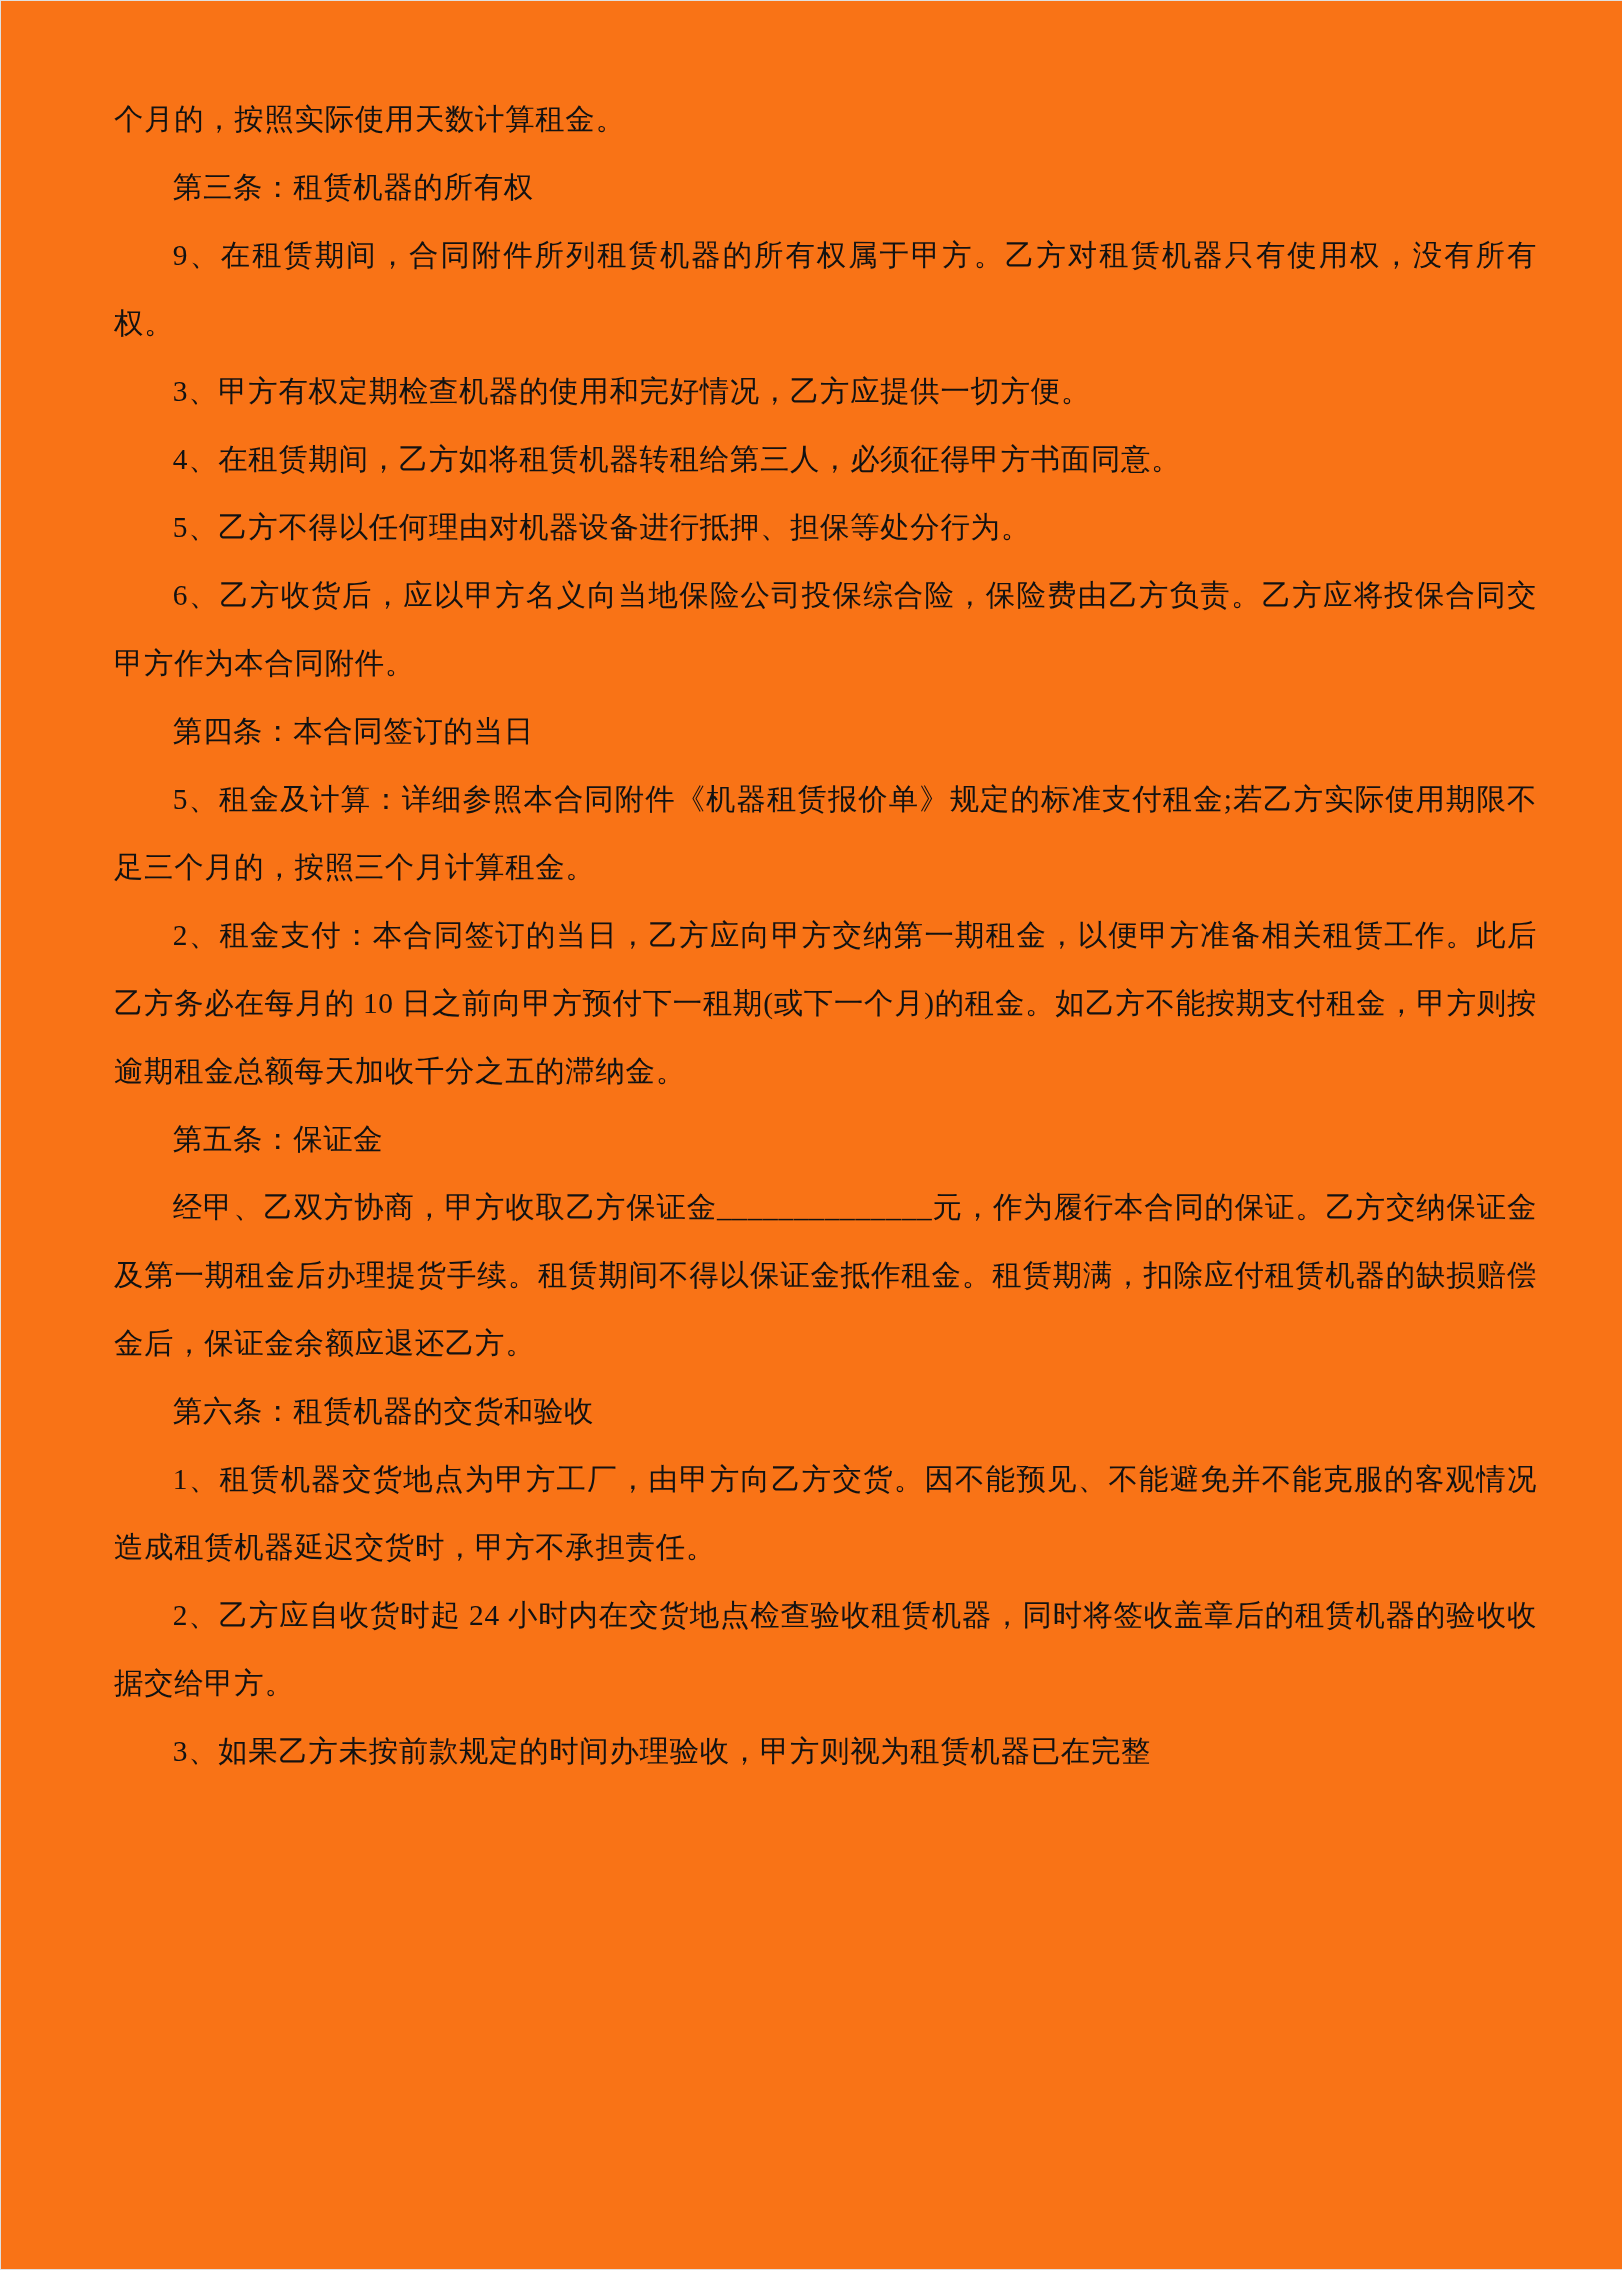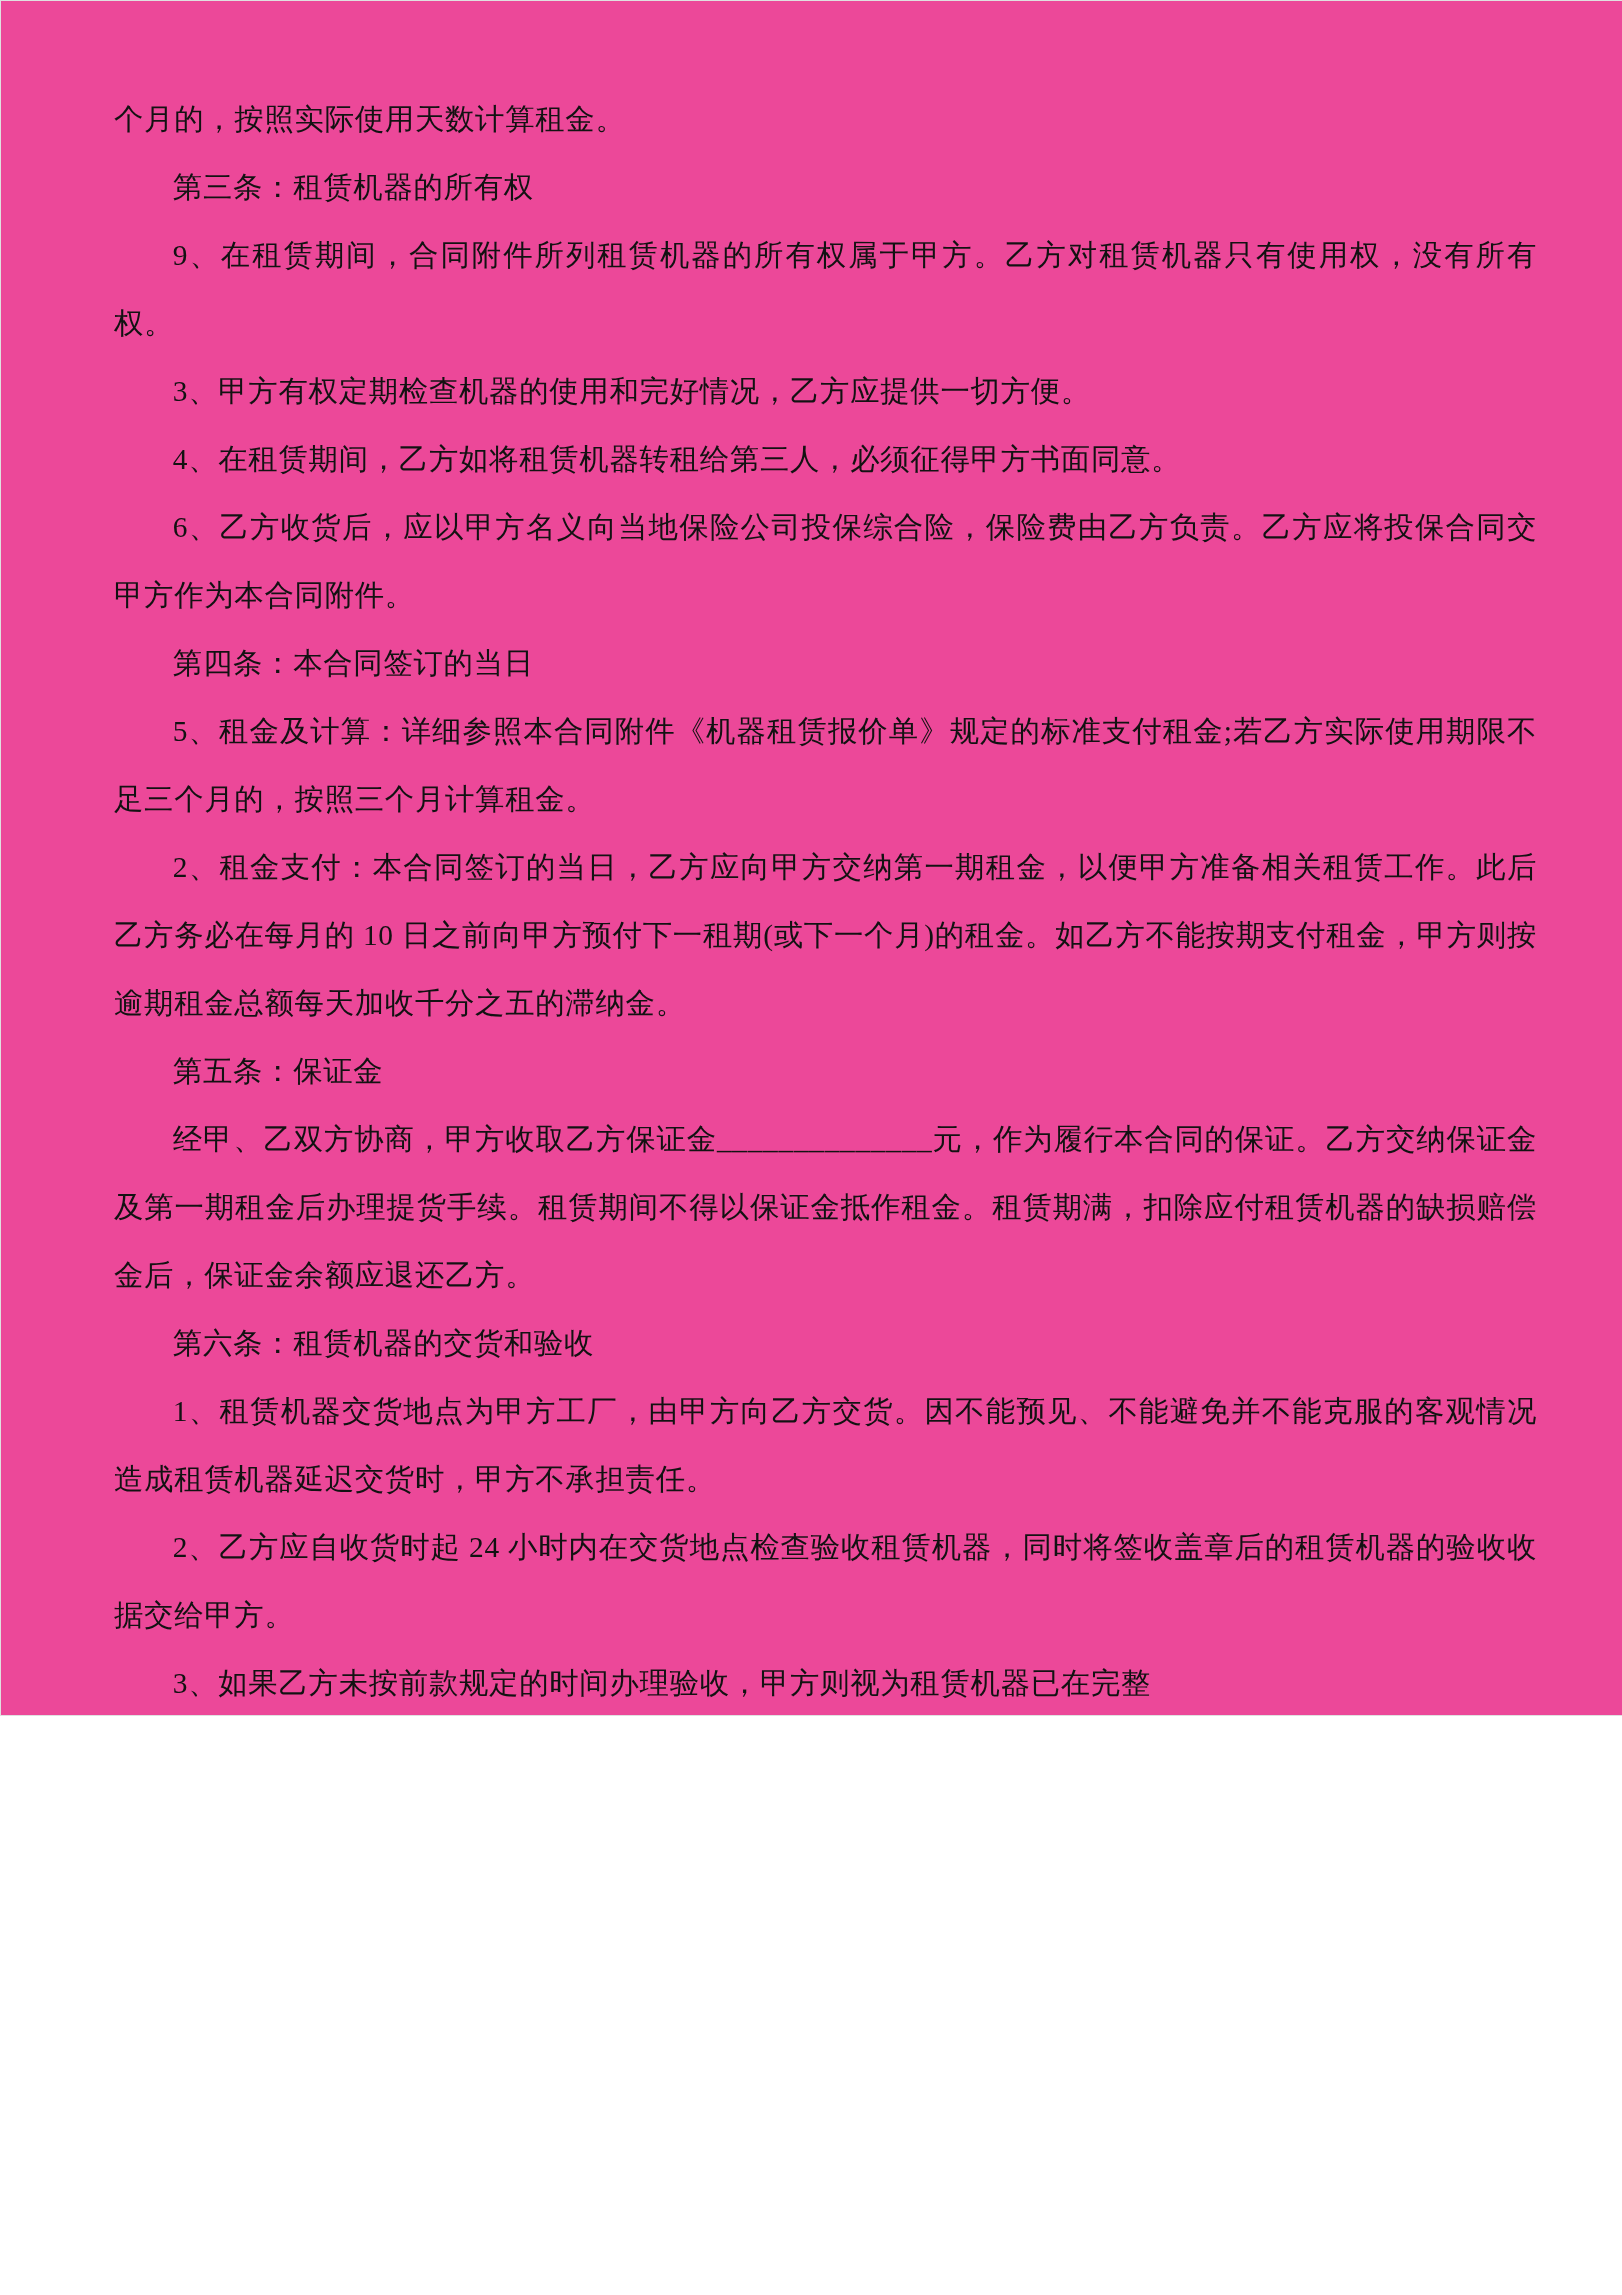--- a/index.html
+++ b/index.html
@@ -3,23 +3,23 @@
   <meta charset="utf-8">
   <style>
     html, body {
       margin: 0;
       padding: 0;
       background: #ffffff;
     }
     .page {
       position: relative;
       width: 1623px;
-      height: 1716px;
+      height: 2270px;
       box-sizing: border-box;
-      background: #ec4899;
+      background: #f97316;
       border: 0.7px solid #e0e0e0;
       padding: 84px 85px 79px 113px;
       font-family: "Liberation Serif", "DejaVu Serif", serif;
       color: #121212;
       overflow: hidden;
     }
     .doc-body {
       font-size: 29.4px;
       line-height: 68px;
       text-align: justify;
@@ -49,20 +49,21 @@
 
     <p class="section-heading">第三条：租赁机器的所有权</p>
 
     <p>9、在租赁期间，合同附件所列租赁机器的所有权属于甲方。乙方对租赁机器只有使用权，没有所有权。</p>
 
 
     <p>3、甲方有权定期检查机器的使用和完好情况，乙方应提供一切方便。</p>
 
     <p>4、在租赁期间，乙方如将租赁机器转租给第三人，必须征得甲方书面同意。</p>
 
+    <p>5、乙方不得以任何理由对机器设备进行抵押、担保等处分行为。</p>
 
     <p>6、乙方收货后，应以甲方名义向当地保险公司投保综合险，保险费由乙方负责。乙方应将投保合同交甲方作为本合同附件。</p>
 
     <p class="section-heading">第四条：本合同签订的当日</p>
 
     <p>5、租金及计算：详细参照本合同附件《机器租赁报价单》规定的标准支付租金;若乙方实际使用期限不足三个月的，按照三个月计算租金。</p>
 
     <p>2、租金支付：本合同签订的当日，乙方应向甲方交纳第一期租金，以便甲方准备相关租赁工作。此后乙方务必在每月的 10 日之前向甲方预付下一租期(或下一个月)的租金。如乙方不能按期支付租金，甲方则按逾期租金总额每天加收千分之五的滞纳金。</p>
 
     <p class="section-heading">第五条：保证金</p>

